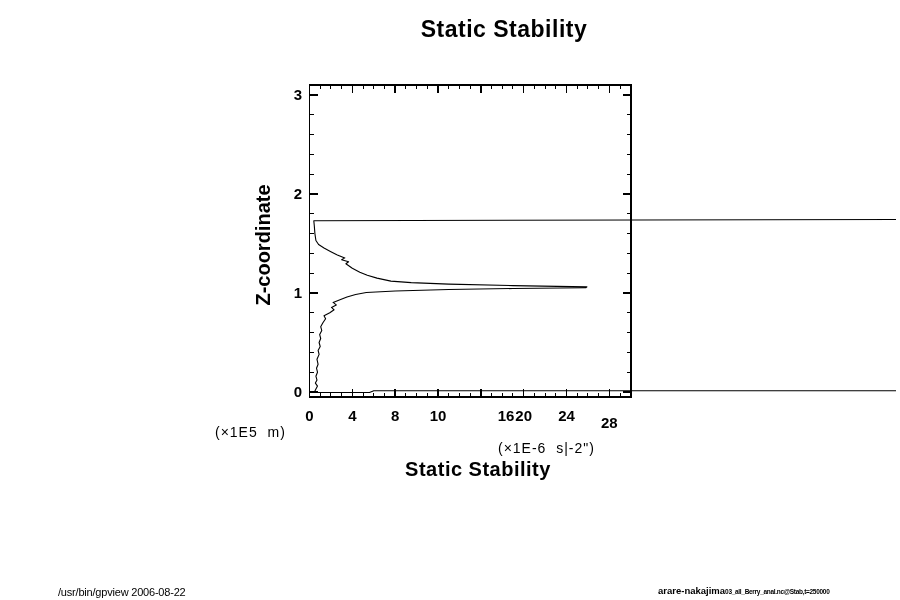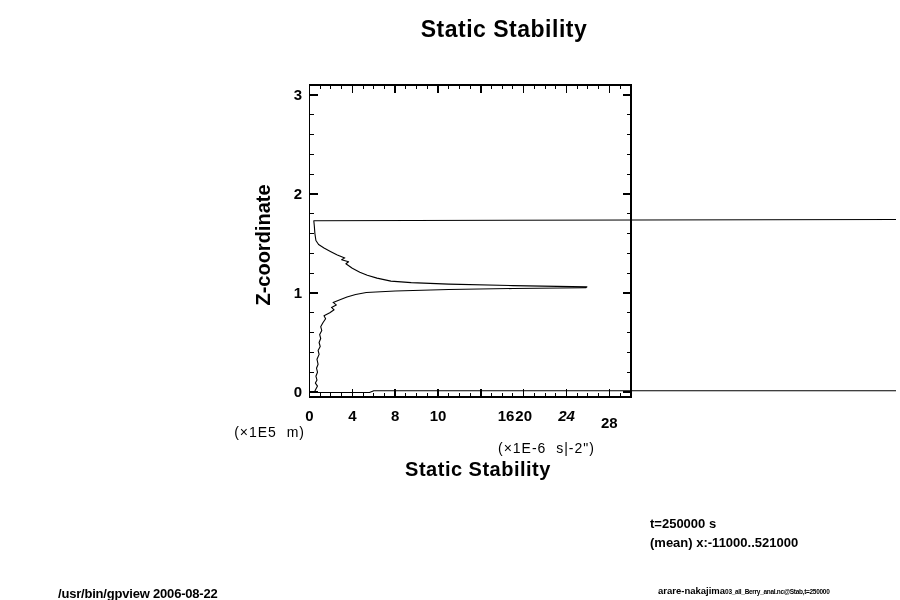--- a/index.html
+++ b/index.html
@@ -3,28 +3,28 @@
 <meta charset="utf-8">
 <style>
   html,body{margin:0;padding:0;background:#ffffff;}
   .canvas{position:relative;width:896px;height:600px;background:#ffffff;overflow:hidden;
           font-family:"Liberation Sans",sans-serif;color:#000;border-radius:12px;}
   #chart-svg{position:absolute;left:0;top:0;}
   .title{position:absolute;left:304px;top:16px;width:400px;text-align:center;
          font-size:23px;font-weight:bold;letter-spacing:0.5px;}
   .ylabel{position:absolute;left:263px;top:245px;transform:translate(-50%,-50%) rotate(-90deg);
           white-space:nowrap;font-size:20px;font-weight:bold;}
-  .yunit{position:absolute;left:215px;top:424px;width:90px;text-align:right;
+  .yunit{position:absolute;left:215px;top:424px;width:90px;text-align:left;
          font-size:14px;font-weight:normal;letter-spacing:1px;white-space:pre;}
   .xunit{position:absolute;left:498px;top:440px;font-size:14px;font-weight:normal;
          letter-spacing:1px;white-space:pre;}
   .xtitle{position:absolute;left:328px;top:458px;width:300px;text-align:center;
           font-size:20px;font-weight:bold;letter-spacing:0.5px;}
   .ann{position:absolute;left:650px;top:514px;font-size:13px;font-weight:bold;line-height:19px;}
-  .footL{position:absolute;left:58px;top:586px;font-size:13px;font-weight:bold;letter-spacing:-0.2px;}
+  .footL{position:absolute;left:58px;top:586px;font-size:11px;font-weight:normal;letter-spacing:-0.2px;}
   .footR{position:absolute;left:658px;top:585px;font-size:9.5px;font-weight:bold;white-space:nowrap;}
   .footR .sub{font-size:6.5px;letter-spacing:-0.3px;font-weight:bold;}
   .xtick{position:absolute;width:40px;text-align:center;font-size:15px;font-weight:bold;}
   .ytick{position:absolute;width:34px;text-align:right;font-size:15px;font-weight:bold;}
 </style>
 </head>
 <body>
 
 <div class="canvas">
 
@@ -126,35 +126,31 @@
     </svg>
 
   <div class="title">Static Stability</div>
 
   <div class="ylabel">Z-coordinate</div>
   <div class="yunit">(×1E5  m)</div>
 
   <div class="xunit">(×1E-6  s|-2")</div>
   <div class="xtitle">Static Stability</div>
 
-  <div class="ann">
-    <div>t=250000 s</div>
-    <div>(mean) x:-11000..521000</div>
-  </div>
 
   <div class="footL">/usr/bin/gpview 2006-08-22</div>
   <div class="footR"><span>arare-nakajima</span><span class="sub">03_all_Berry_anal.nc@Stab,t=250000</span></div>
 
   <div id="ticks">
       <div class="xtick" style="left: 289.5px; top: 407px;">0</div>
       <div class="xtick" style="left: 332.34px; top: 407px;">4</div>
       <div class="xtick" style="left: 375.18px; top: 407px;">8</div>
       <div class="xtick" style="left: 418.02px; top: 407px;">10</div>
       <div class="xtick" style="left: 486px; top: 407px;">16</div>
       <div class="xtick" style="left: 503.7px; top: 407px;">20</div>
-      <div class="xtick" style="left: 546.54px; top: 407px; font-style: italic;">24</div>
+      <div class="xtick" style="left: 546.54px; top: 407px;">24</div>
       <div class="xtick" style="left: 589.38px; top: 407px; margin-top: 7px;">28</div>
       <div class="ytick" style="left: 268px; top: 383px;">0</div>
       <div class="ytick" style="left: 268px; top: 284px;">1</div>
       <div class="ytick" style="left: 268px; top: 185px;">2</div>
       <div class="ytick" style="left: 268px; top: 86px;">3</div>
     </div>
 </div>
 
 </body></html>

